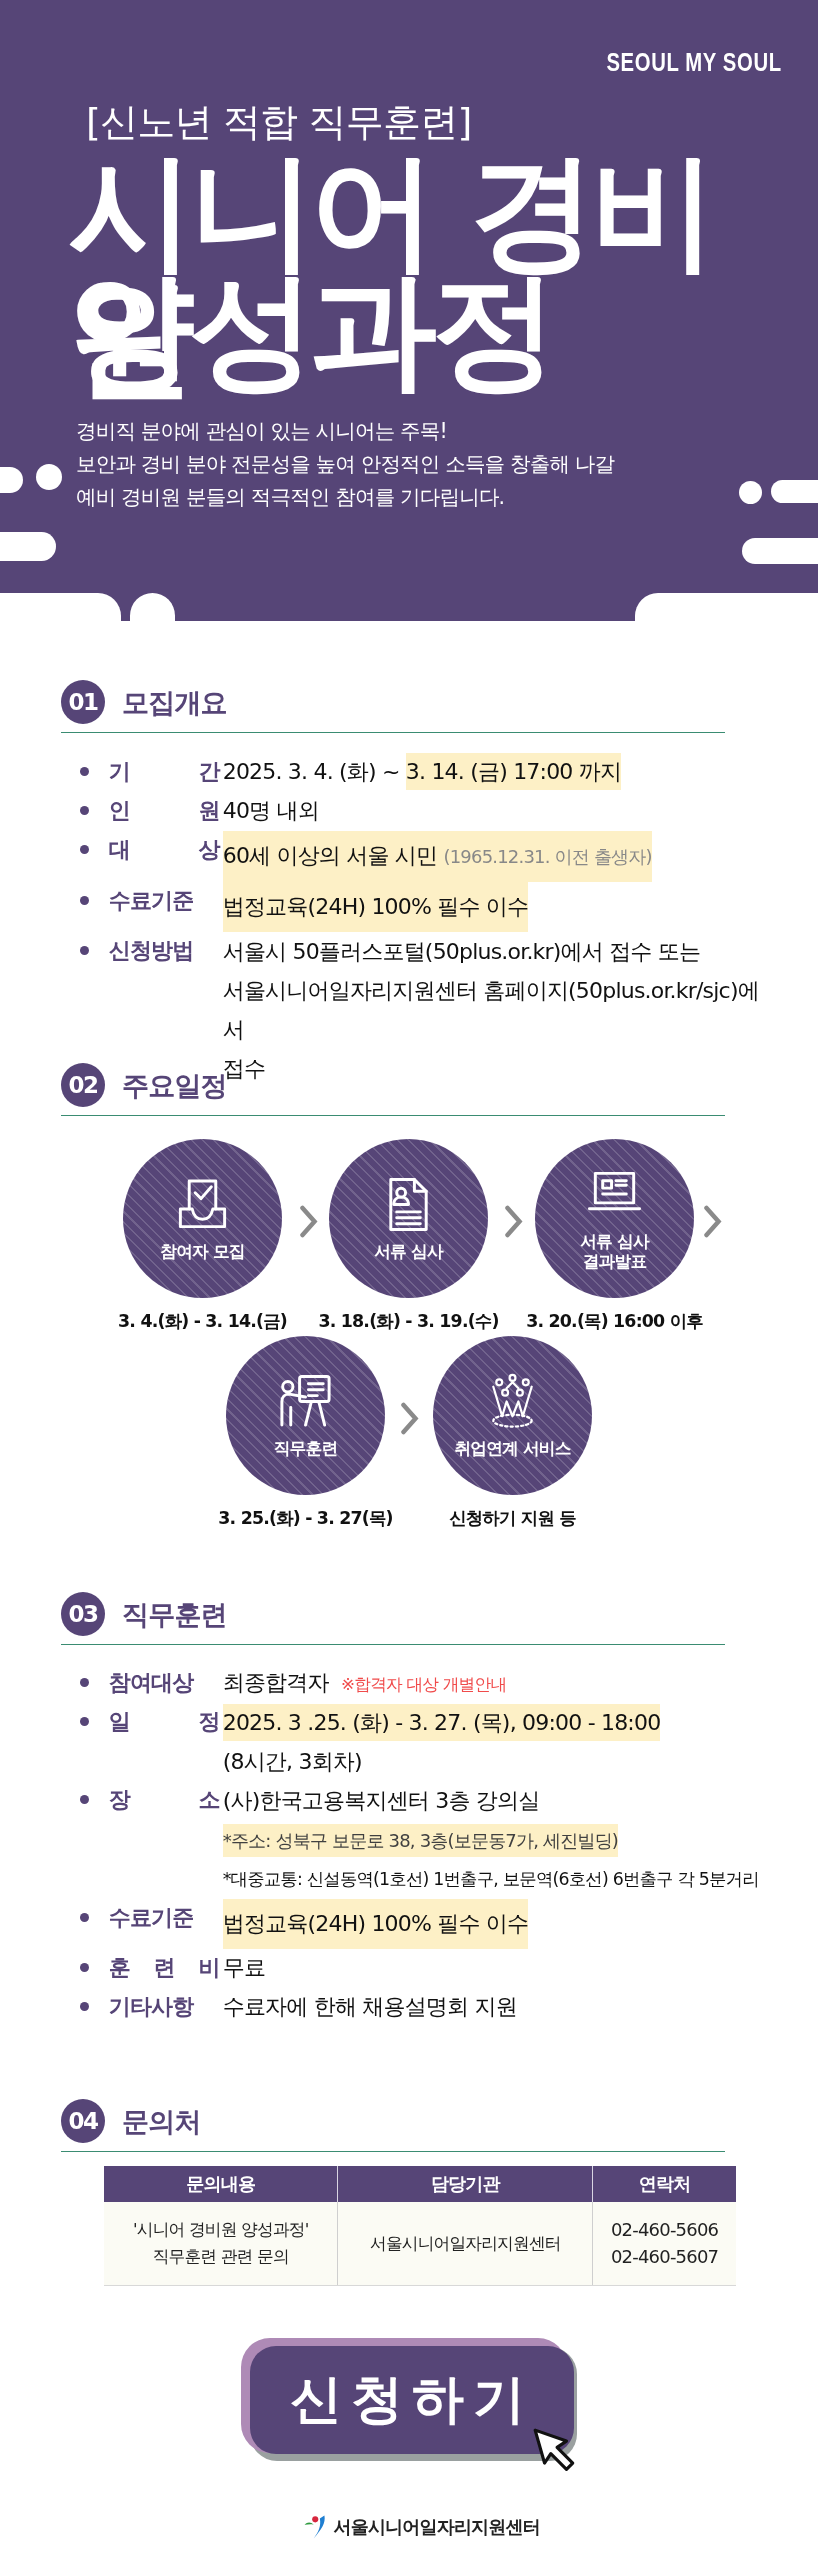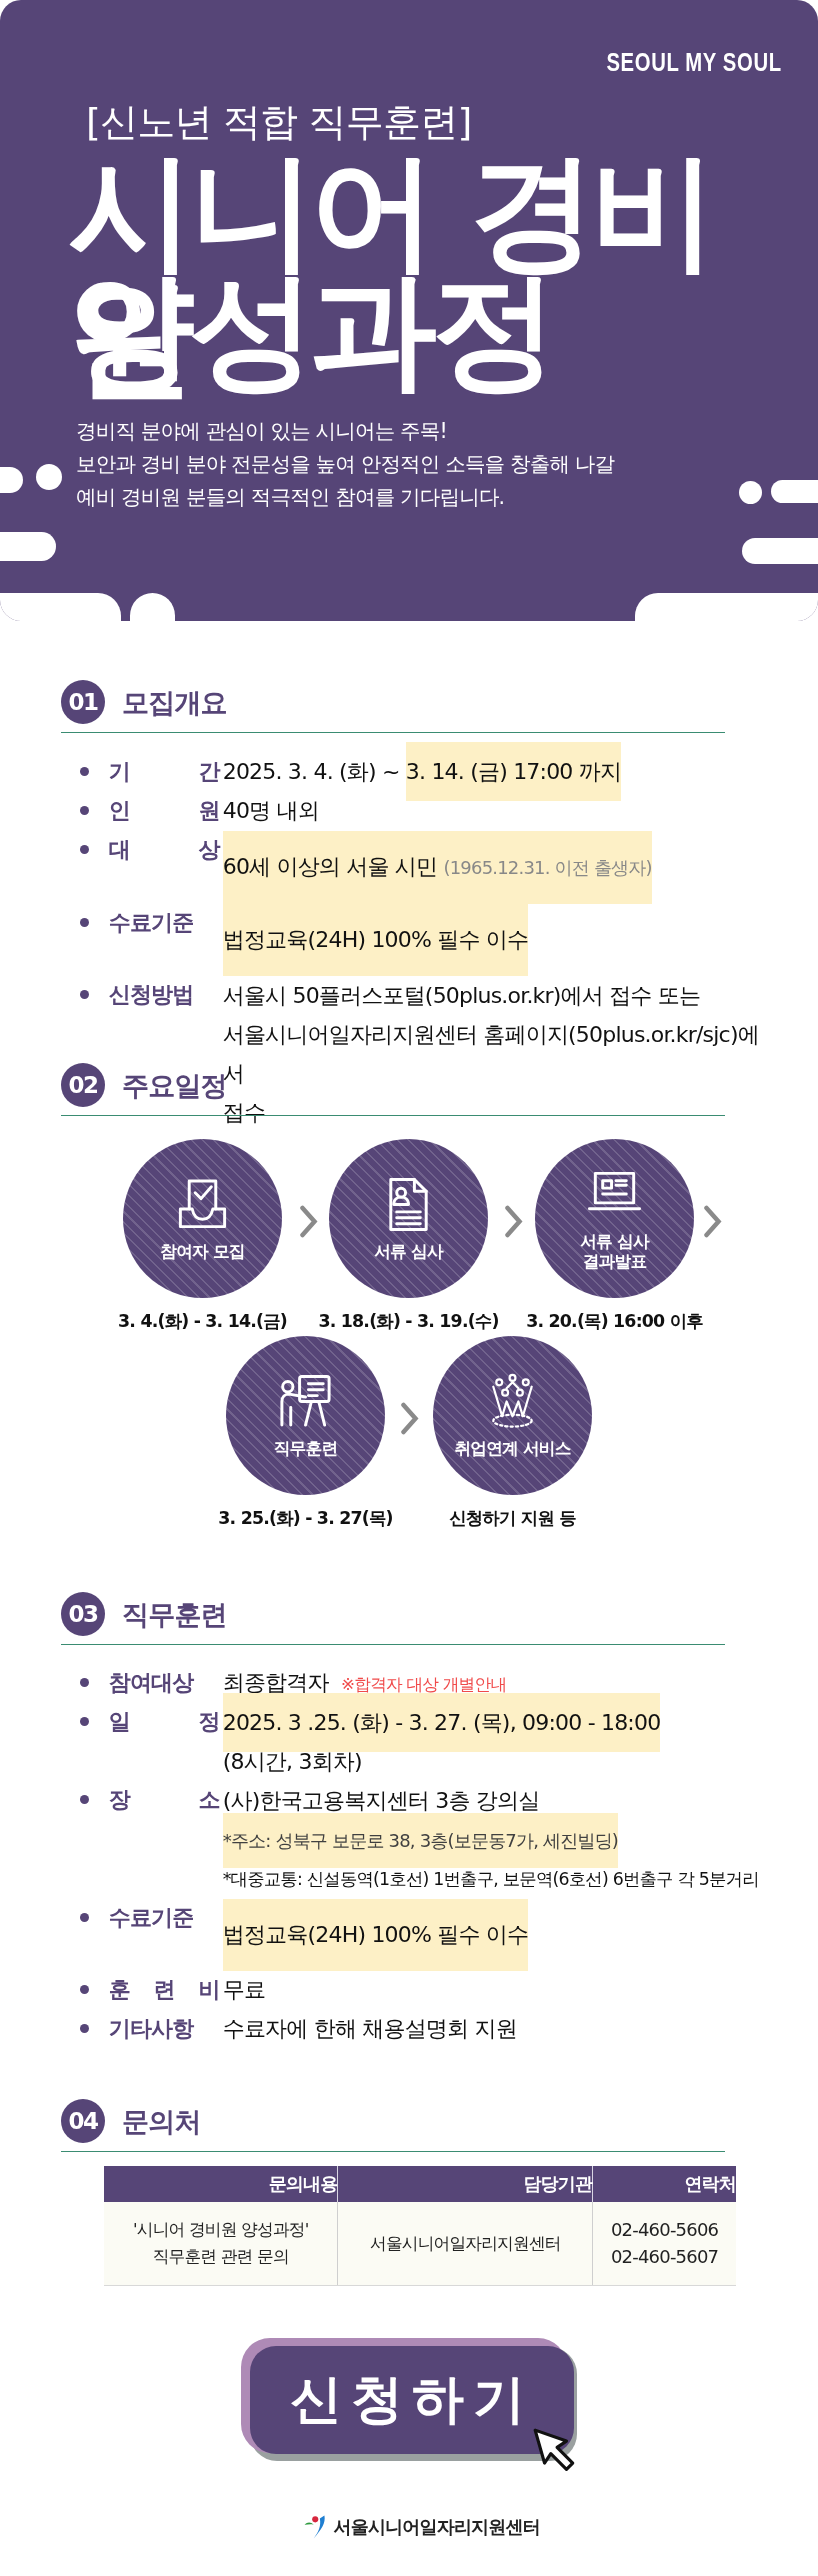--- a/index.html
+++ b/index.html
@@ -1,55 +1,55 @@
 <!DOCTYPE html>
 <html style="font-size:12px"><head>
 <meta charset="utf-8">
 <style>
   * { box-sizing: border-box; margin: 0; padding: 0; }
   html, body { width: 818px; background: #ffffff; }
   body { font-family: "DejaVu Sans", "Liberation Sans", sans-serif; color: #111; position: relative; height: 2576px; overflow: hidden; }
 
   
-  .hero { position: absolute; left: 0; top: 0; width: 818px; height: 621px; background: #564577; overflow: hidden; border-radius: 21px; }
+  .hero { position: absolute; left: 0; top: 0; width: 818px; height: 621px; background: #564577; overflow: hidden; }
   .hero-brand { position: absolute; right: 36px; top: 47px; color: #fff; font-family: "Liberation Sans", sans-serif; font-weight: 700; font-size: 26px; letter-spacing: 0.8px; transform: scaleX(0.78); transform-origin: right center; }
   .hero-sub { position: absolute; left: 86px; top: 97px; color: #fff; font-size: 38px; font-weight: 400; letter-spacing: -0.8px; }
   .hero-title { position: absolute; left: 68px; color: #fff; font-weight: 700; font-size: 127px; line-height: 1; letter-spacing: -6px; font-family: "DejaVu Sans", sans-serif; }
   .hero-title.l1 { top: 148px; }
   .hero-title.l2 { top: 267px; }
   .hero-desc { position: absolute; left: 76px; top: 415px; color: #fff; font-size: 20.5px; line-height: 33px; letter-spacing: -0.8px; }
   .blob { position: absolute; background: #fff; }
 
   
   .section-head { position: absolute; left: 61px; width: 664px; height: 53px; border-bottom: 1.5px solid #3a8c72; }
   .sec-num { position: absolute; left: 0; top: 0; width: 44px; height: 44px; border-radius: 50%; background: #564577; color: #fff; font-weight: 700; font-size: 23px; display: flex; align-items: center; justify-content: center; letter-spacing: -1.5px; }
   .sec-title { position: absolute; left: 61px; top: 4.5px; color: #564577; font-weight: 700; font-size: 27px; letter-spacing: -0.8px; }
 
   .info-list { position: absolute; left: 77px; width: 682px; }
   .info-row { position: relative; display: flex; align-items: flex-start; min-height: 39px; }
   .bullet { width: 9px; height: 9px; border-radius: 50%; background: #564577; margin-top: 14.4px; margin-left: 3px; margin-right: 19.7px; flex: none; }
   .label { width: 114px; flex: none; color: #564577; font-weight: 700; font-size: 22px; line-height: 38px; letter-spacing: -0.8px; display: flex; justify-content: space-between; padding-right: 3px; }
   .value { font-size: 22px; line-height: 38px; color: #111; letter-spacing: -0.8px; }
-  .hl { background: #fdf0c6; padding: 17px 0; }
+  .hl { background: #fdf0c6; padding: 6px 0; }
   .muted { color: #888; font-size: 18px; }
   .red { color: #404040; margin-top: 8px; }
   .note-red { color: #f04b4b; font-size: 16.7px; }
   .small { font-size: 18px; }
   .step { position: absolute; width: 159px; text-align: center; }
   .circle { width: 159px; height: 159px; border-radius: 50%; background-color: #564577;
     background-image: repeating-linear-gradient(45deg, rgba(255,255,255,0.16) 0 1.5px, transparent 1.5px 7.6px);
     position: relative; display: flex; flex-direction: column; align-items: center; justify-content: center; }
   .circle svg { width: 59px; height: 59px; margin-bottom: 7.6px; }
   .circle .cap { color: #fff; font-weight: 700; font-size: 16.7px; letter-spacing: -0.8px; line-height: 19.7px; }
   .step-date { margin-top: 10.6px; font-size: 17.4px; font-weight: 700; color: #111; letter-spacing: -0.8px; white-space: nowrap; margin-left: -30px; margin-right: -30px; }
   .chev { position: absolute; width: 21px; height: 33px; }
 
   
   .contact-table { position: absolute; left: 104px; top: 2166px; width: 632px; border-collapse: collapse; }
-  .contact-table th { background: #564577; color: #fff; font-weight: 700; font-size: 18px; height: 36px; letter-spacing: -0.8px; border-right: 0.8px solid #d9d5e3; text-align: right; }
+  .contact-table th { background: #564577; color: #fff; font-weight: 700; font-size: 18px; height: 36px; letter-spacing: -0.8px; border-right: 0.8px solid #d9d5e3; }
   .contact-table th:last-child { border-right: none; }
   .contact-table td { background: #fbfbf4; font-size: 16.7px; text-align: center; height: 83px; line-height: 27px; color: #222; border-right: 0.8px solid #cfcfcf; border-bottom: 1.5px solid #d8d8d8; letter-spacing: -0.8px; }
   .contact-table td:last-child { border-right: none; font-size: 18px; margin-top: 24px; }
 
   
   .cta-wrap { position: absolute; left: 241px; top: 2338px; width: 341px; height: 133px; }
   .cta-shadow { position: absolute; left: 0; top: 0; width: 326px; height: 115px; background: #ae8ab6; border-radius: 29px; }
   .cta-shadow2 { position: absolute; left: 9px; top: 9px; width: 327px; height: 114px; background: #9aa0a0; border-radius: 27px; }
   .cta-btn { position: absolute; left: 9px; top: 7.6px; width: 324px; height: 108px; background: #564577; border-radius: 26px; color: #fff; font-weight: 700; font-size: 52px; display: flex; align-items: center; justify-content: center; letter-spacing: 9px; cursor: pointer; border: none; }
   .cursor-icon { position: absolute; left: 291px; top: 89px; width: 47px; height: 47px; }

